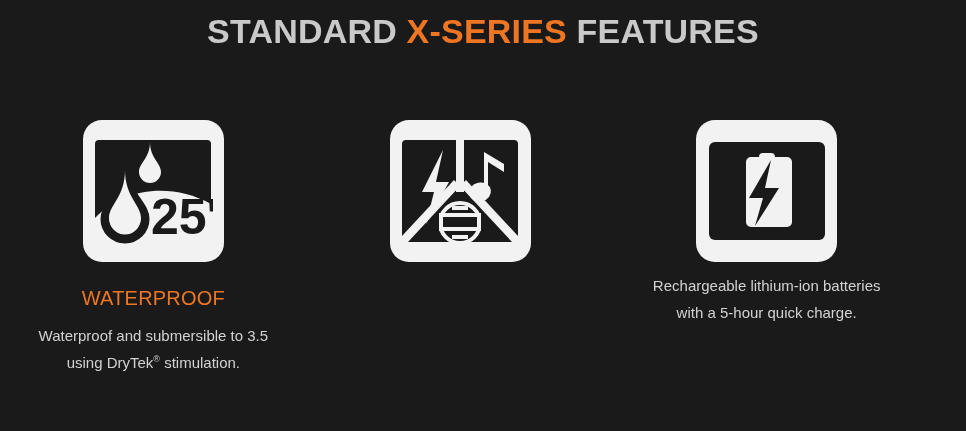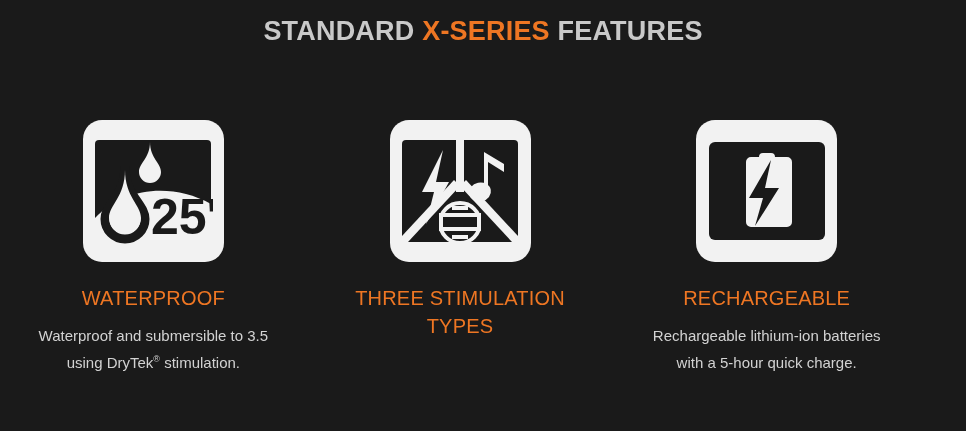--- a/index.html
+++ b/index.html
@@ -24,21 +24,21 @@
     background: #1a1a1a;
   }
 
   
   .section-title {
     position: absolute;
     top: 9px;
     left: 0;
     width: 966px;
     text-align: center;
-    font-size: 27px;
+    font-size: 34px;
     font-weight: bold;
     letter-spacing: 0.2px;
     color: #c9c9c9;
     white-space: nowrap;
     line-height: 44px;
   }
   .section-title .accent { color: #ee7623; }
 
   
   .features {
@@ -142,32 +142,30 @@
           <path fill="#f2f2f2" d="M84 22 L104 34 L104 42 L88 32 L88 62 L84 62 Z"></path>
           <ellipse fill="#f2f2f2" cx="80" cy="62" rx="11" ry="9.5" transform="rotate(-12 80 62)"></ellipse>
 
           <circle fill="none" stroke="#f2f2f2" stroke-width="4" cx="60" cy="93" r="20"></circle>
           <rect fill="#1a1a1a" x="34" y="85" width="52" height="16"></rect>
           <rect fill="none" stroke="#f2f2f2" stroke-width="4" x="41" y="85" width="38" height="14"></rect>
           <rect fill="#f2f2f2" x="52" y="76" width="16" height="4"></rect>
           <rect fill="#f2f2f2" x="52" y="105" width="16" height="4"></rect>
         </svg>
       </div>
-      <div class="feature-title">THREE STIMULATION TYPES</div>
     </div>
 
     <div class="feature">
       <div class="icon-tile">
         <svg width="120" height="122" viewBox="0 0 120 122" aria-hidden="true">
 
           <path fill="#1a1a1a" d="M8 12 h104 a6 6 0 0 1 6 6 v86 a6 6 0 0 1 -6 6 h-104 a6 6 0 0 1 -6 -6 v-86 a6 6 0 0 1 6 -6 z"></path>
 
           <path fill="#f2f2f2" d="M40 27 h12 a4 4 0 0 1 4 -4 h8 a4 4 0 0 1 4 4 h12 a5 5 0 0 1 5 5 v60 a5 5 0 0 1 -5 5 h-36 a5 5 0 0 1 -5 -5 v-60 a5 5 0 0 1 5 -5 z"></path>
 
           <path fill="#1a1a1a" d="M64 30 L42 68 L56 68 L48 96 L72 58 L58 58 Z"></path>
         </svg>
       </div>
-      <div class="feature-title">RECHARGEABLE</div>
       <div class="feature-desc"><span>Rechargeable lithium-ion batteries with a 5-hour quick charge.</span></div>
     </div>
 
   </div>
 </div>
 
 </body></html>

